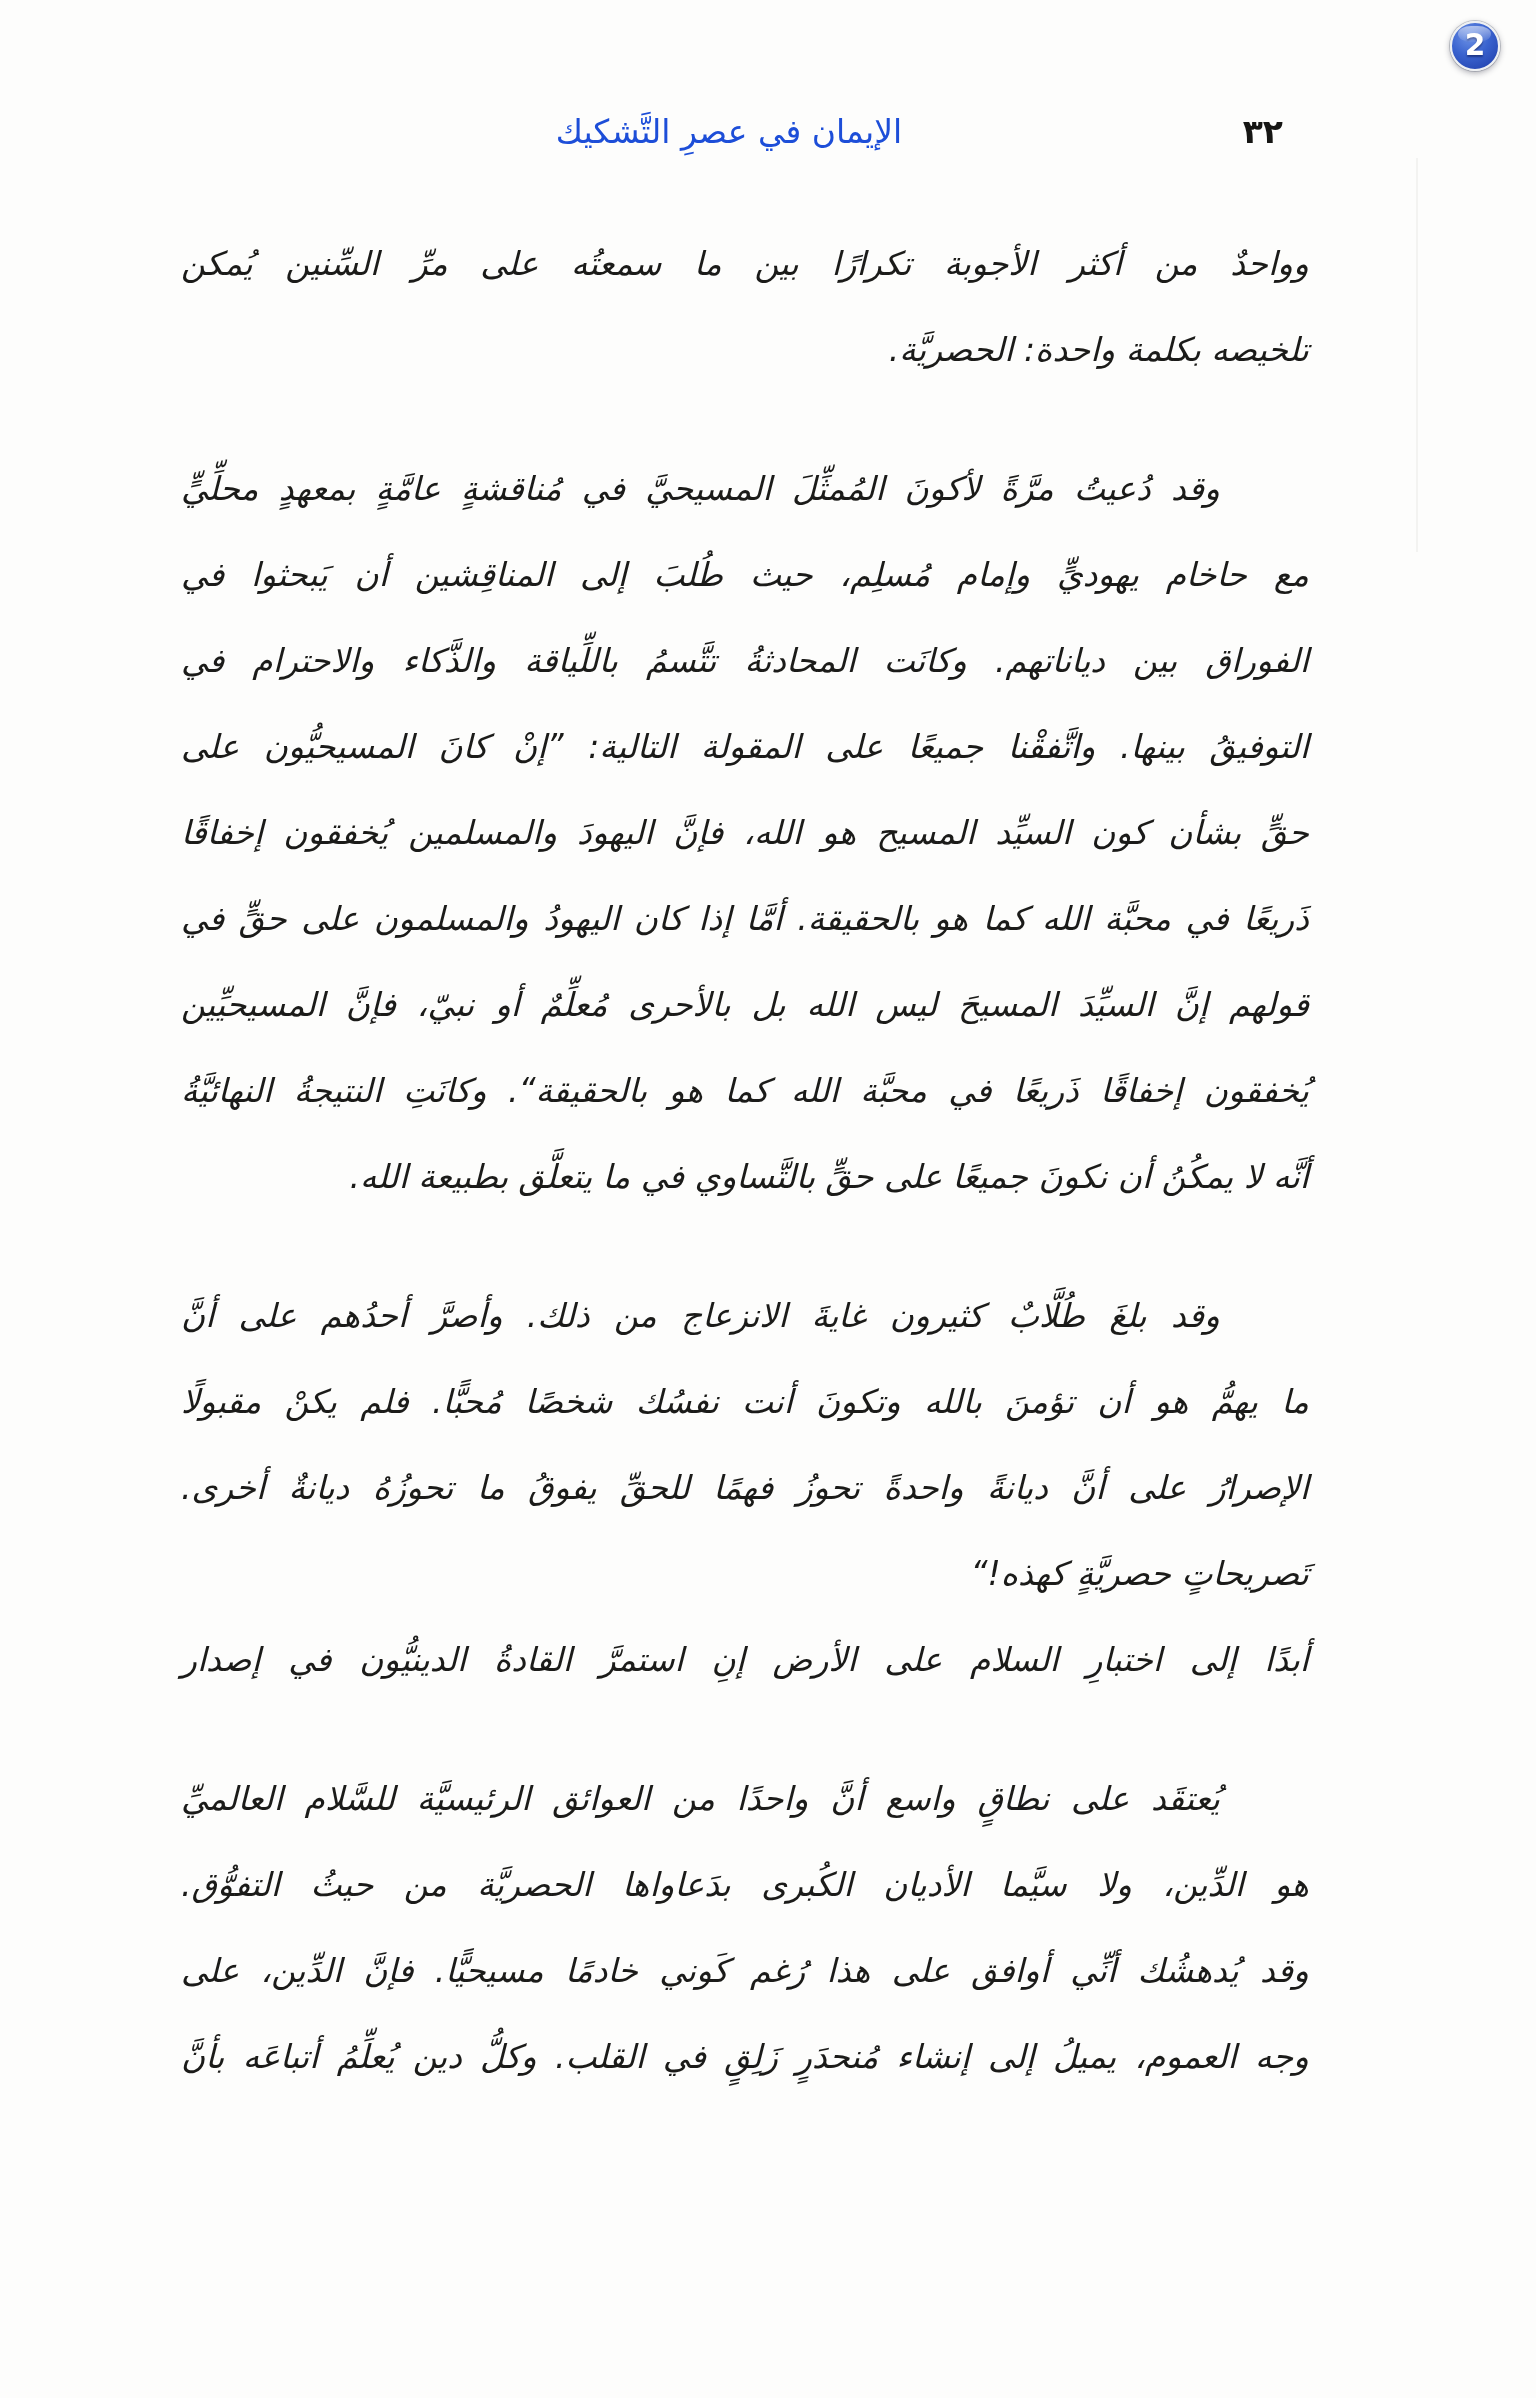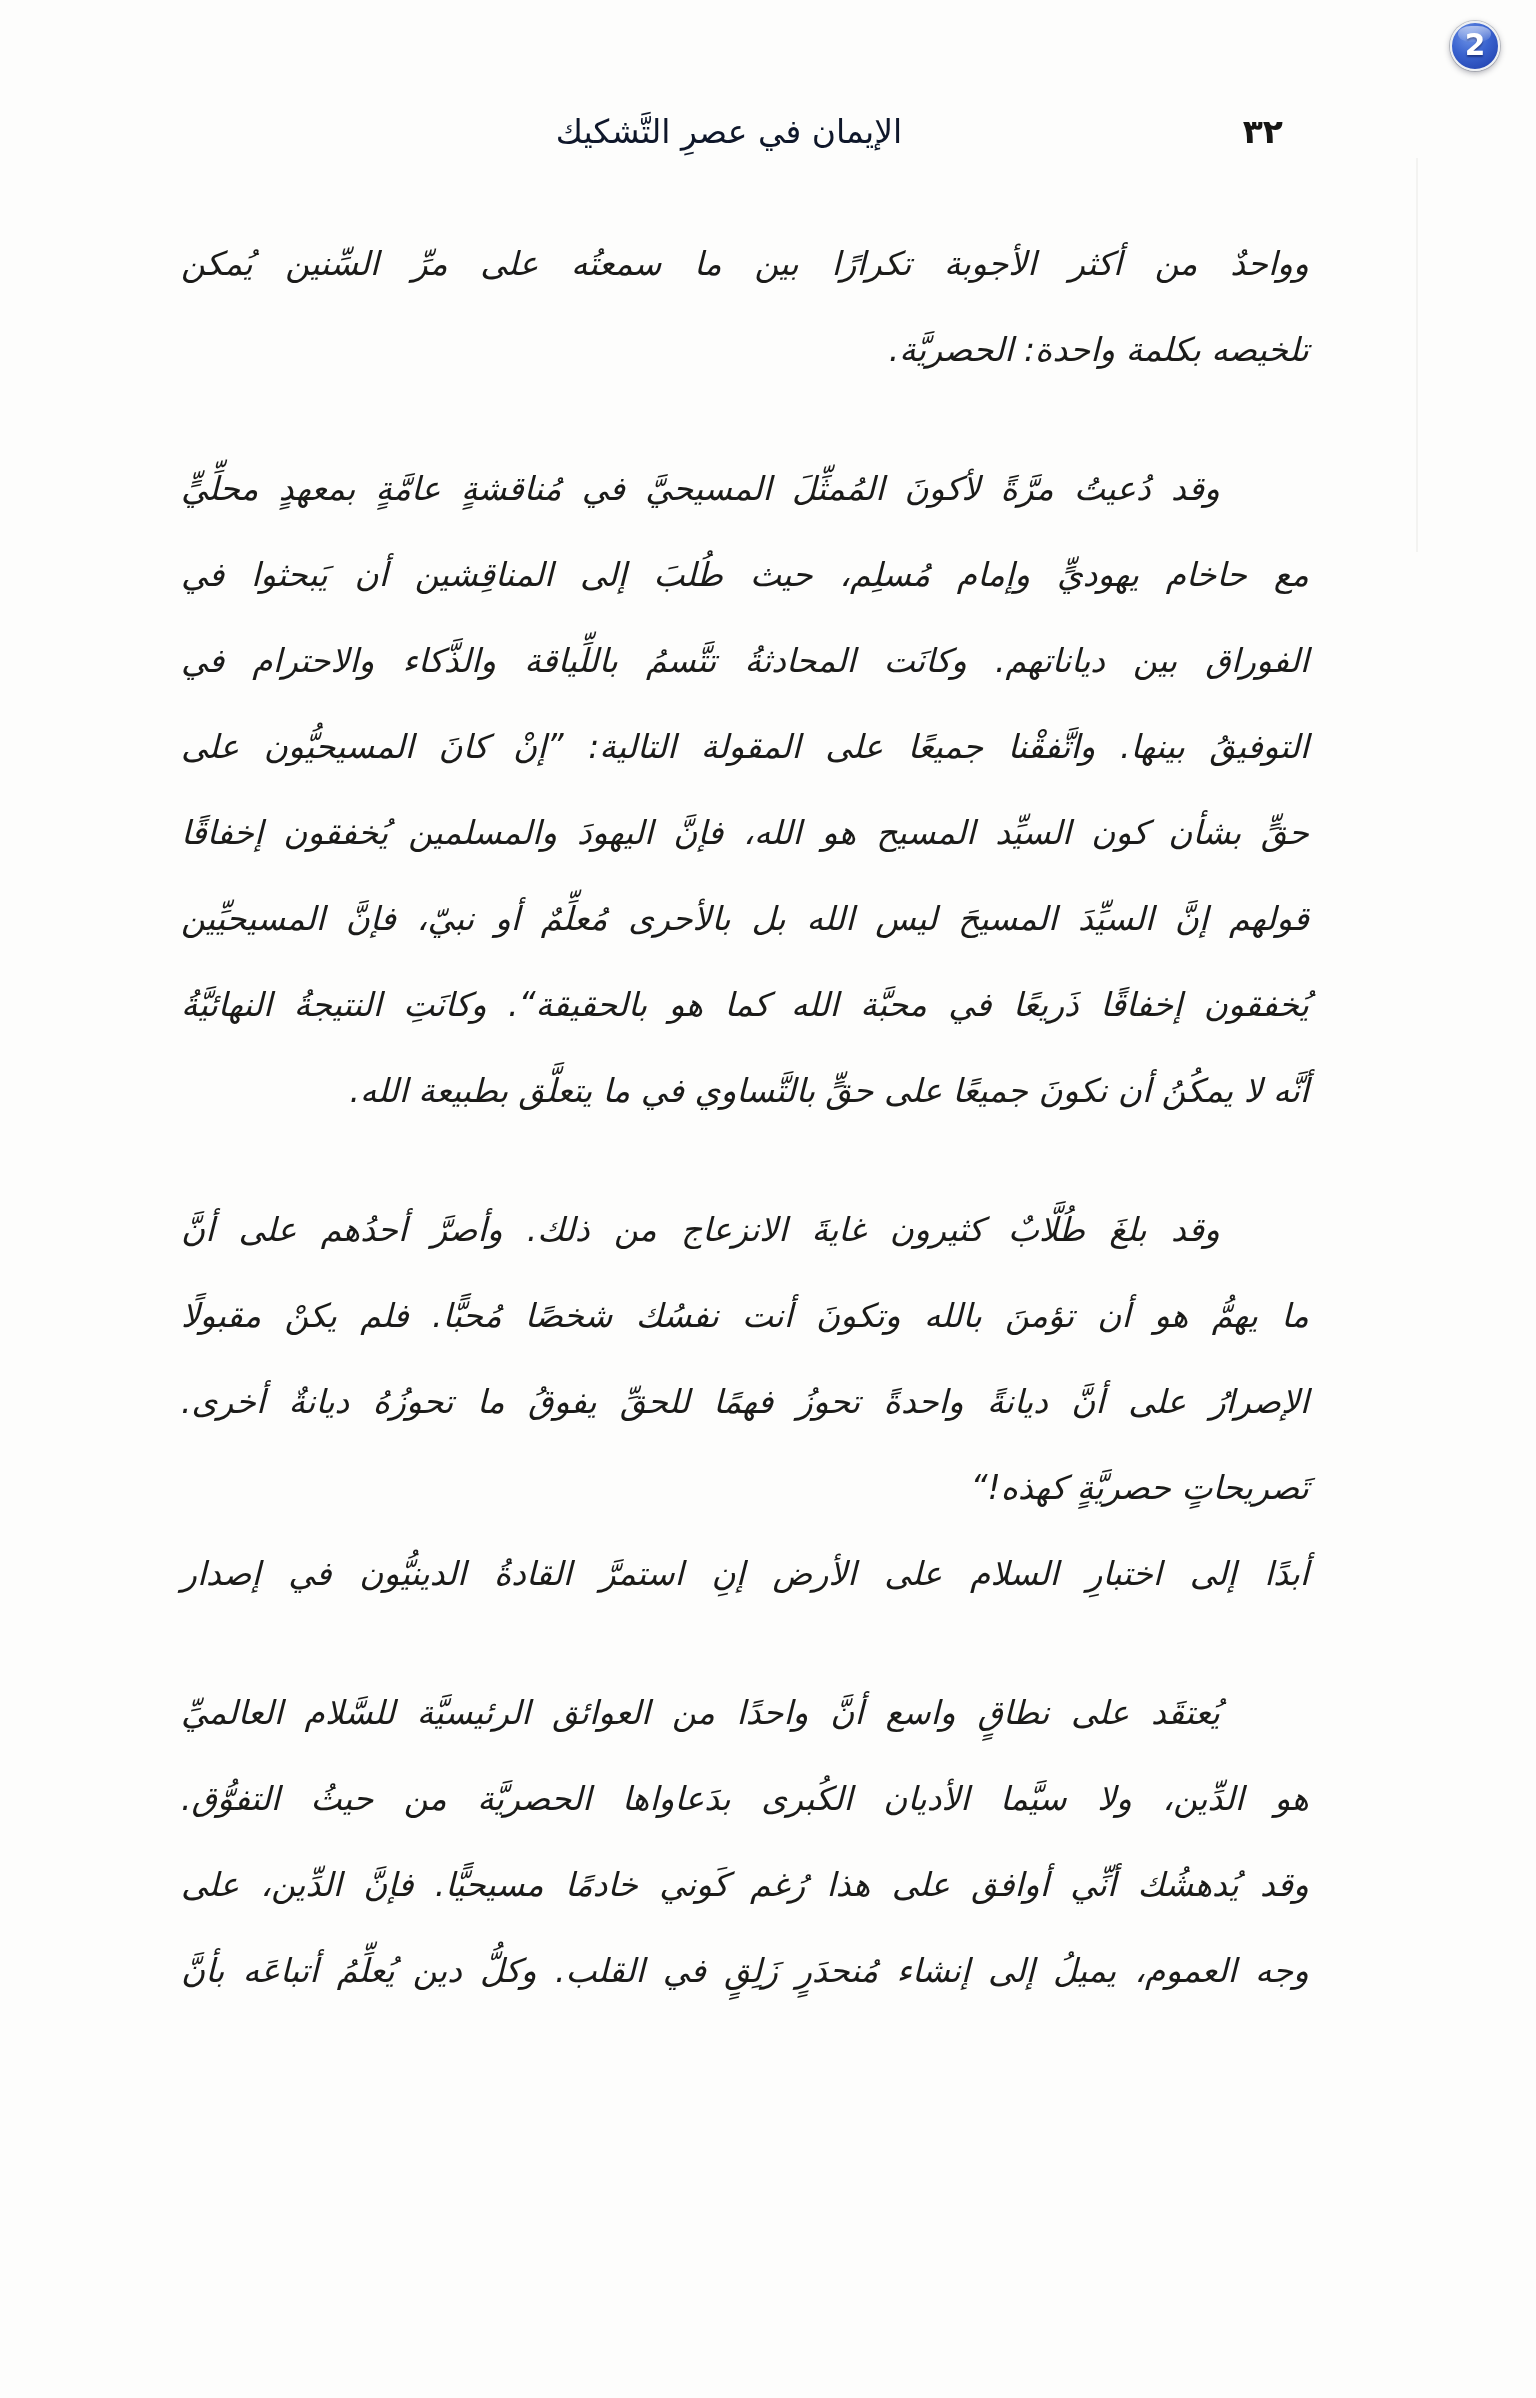--- a/index.html
+++ b/index.html
@@ -46,21 +46,21 @@
   }
   
   .header-title {
     position: absolute;
     top: 112px;
     left: 0;
     width: 1460px;          
     text-align: center;
     font-size: 33px;
     letter-spacing: 0;
-    color: #0f172a;
+    color: #1d4ed8;
   }
   .page-number {
     position: absolute;
     top: 112px;
     right: 253px;
     font-size: 33px;
     font-weight: bold;
     color: #161614;
   }
   
@@ -117,20 +117,21 @@
       <div class="para">
         <div class="line">وواحدٌ من أكثر الأجوبة تكرارًا بين ما سمعتُه على مرِّ السِّنين يُمكن</div>
         <div class="line no-justify">تلخيصه بكلمة واحدة: الحصريَّة.</div>
       </div>
       <div class="para">
         <div class="line indent">وقد دُعيتُ مرَّةً لأكونَ المُمثِّلَ المسيحيَّ في مُناقشةٍ عامَّةٍ بمعهدٍ محلِّيٍّ</div>
         <div class="line">مع حاخام يهوديٍّ وإمام مُسلِم، حيث طُلبَ إلى المناقِشين أن يَبحثوا في</div>
         <div class="line">الفوراق بين دياناتهم. وكانَت المحادثةُ تتَّسمُ باللِّياقة والذَّكاء والاحترام في</div>
         <div class="line">التوفيقُ بينها. واتَّفقْنا جميعًا على المقولة التالية: ”إنْ كانَ المسيحيُّون على</div>
         <div class="line">حقٍّ بشأن كون السيِّد المسيح هو الله، فإنَّ اليهودَ والمسلمين يُخفقون إخفاقًا</div>
+        <div class="line">ذَريعًا في محبَّة الله كما هو بالحقيقة. أمَّا إذا كان اليهودُ والمسلمون على حقٍّ في</div>
         <div class="line">قولهم إنَّ السيِّدَ المسيحَ ليس الله بل بالأحرى مُعلِّمٌ أو نبيّ، فإنَّ المسيحيِّين</div>
         <div class="line">يُخفقون إخفاقًا ذَريعًا في محبَّة الله كما هو بالحقيقة“. وكانَتِ النتيجةُ النهائيَّةُ</div>
         <div class="line no-justify">أنَّه لا يمكُنُ أن نكونَ جميعًا على حقٍّ بالتَّساوي في ما يتعلَّق بطبيعة الله.</div>
       </div>
       <div class="para">
         <div class="line indent">وقد بلغَ طُلَّابٌ كثيرون غايةَ الانزعاج من ذلك. وأصرَّ أحدُهم على أنَّ</div>
         <div class="line">ما يهمُّ هو أن تؤمنَ بالله وتكونَ أنت نفسُك شخصًا مُحبًّا. فلم يكنْ مقبولًا</div>
         <div class="line">الإصرارُ على أنَّ ديانةً واحدةً تحوزُ فهمًا للحقِّ يفوقُ ما تحوزُهُ ديانةٌ أخرى.</div>
         <div class="line no-justify">تَصريحاتٍ حصريَّةٍ كهذه!“</div>
         <div class="line">أبدًا إلى اختبارِ السلام على الأرض إنِ استمرَّ القادةُ الدينيُّون في إصدار</div>

